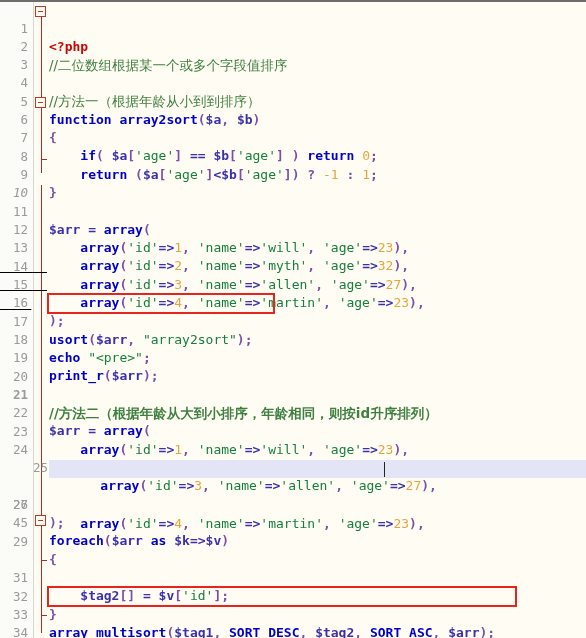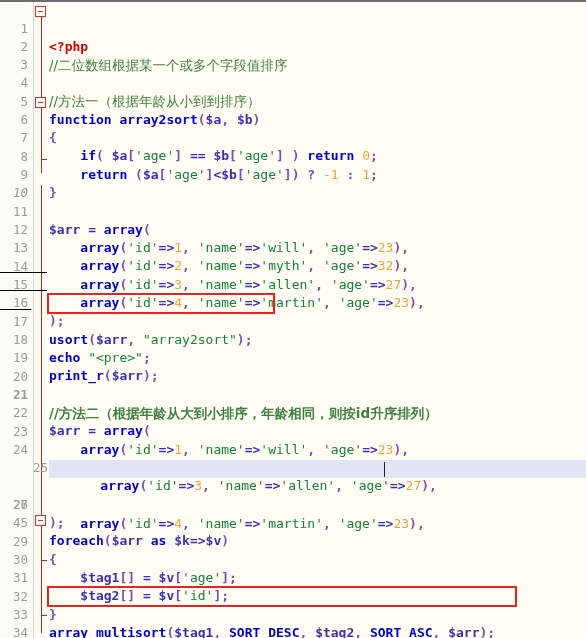--- a/index.html
+++ b/index.html
@@ -284,24 +284,20 @@
     <div class="line" style="top:494px;position:absolute;left:0;right:0;">
       <span class="lineno">45</span>
       <span class="ltext"><span class="kw">foreach</span><span class="pun">(</span><span class="var">$arr</span> <span class="kw">as</span> <span class="var">$k</span><span class="op">=&gt;</span><span class="var">$v</span><span class="pun">)</span></span>
     </div>
 
     <div class="line" style="top:513px;position:absolute;left:0;right:0;">
       <span class="lineno">29</span>
       <span class="ltext"><span class="pun">{</span></span>
     </div>
 
-    <div class="line" style="top:531px;position:absolute;left:0;right:0;">
-      <span class="lineno">30</span>
-      <span class="ltext">    <span class="var">$tag1</span><span class="pun">[]</span> <span class="op">=</span> <span class="var">$v</span><span class="pun">[</span><span class="str">'age'</span><span class="pun">];</span></span>
-    </div>
 
     <div class="line" style="top:549px;position:absolute;left:0;right:0;">
       <span class="lineno">31</span>
       <span class="ltext">    <span class="var">$tag2</span><span class="pun">[]</span> <span class="op">=</span> <span class="var">$v</span><span class="pun">[</span><span class="str">'id'</span><span class="pun">];</span></span>
     </div>
 
     <div class="line" style="top:568px;position:absolute;left:0;right:0;">
       <span class="lineno">32</span>
       <span class="ltext"><span class="pun">}</span></span>
     </div>

